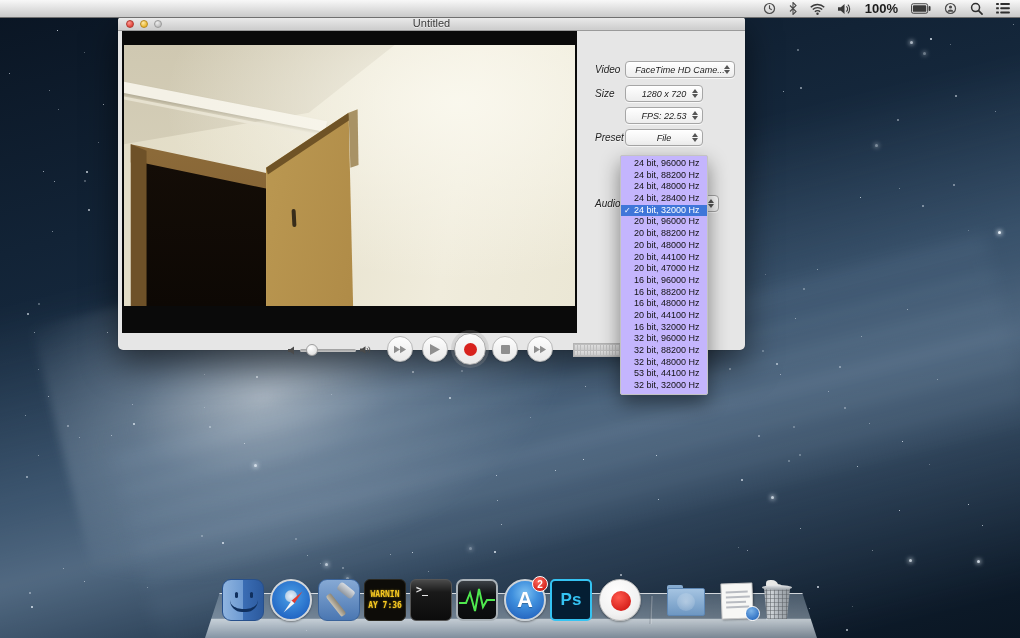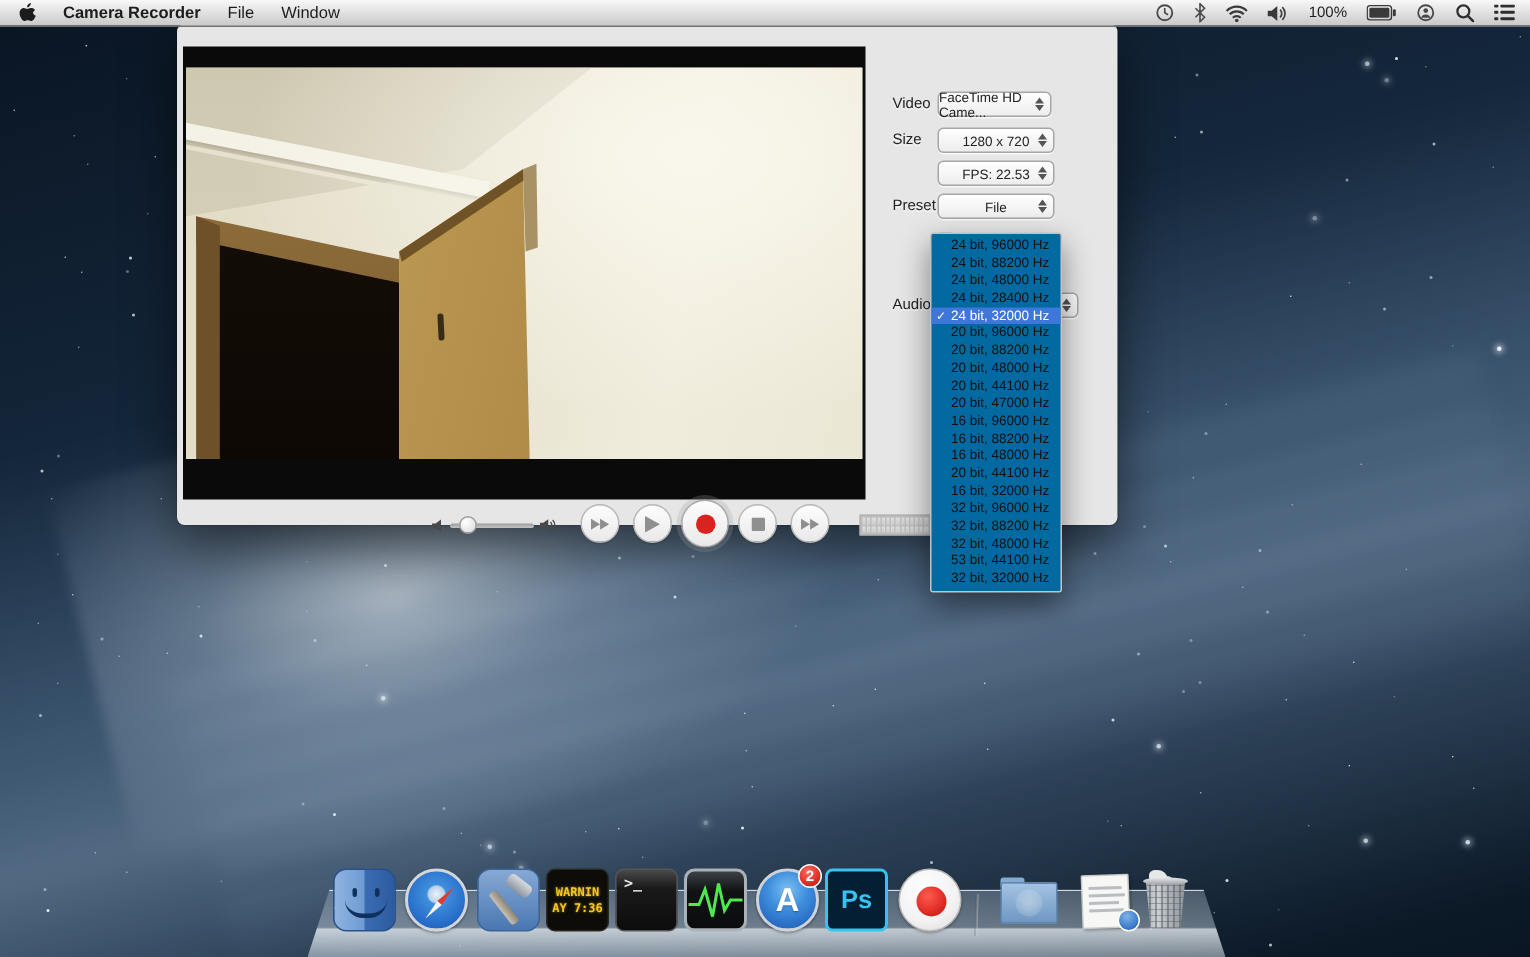--- a/index.html
+++ b/index.html
@@ -25,21 +25,21 @@
 
   
   #menubar { position:absolute; left:0; top:0; width:1020px; height:18px;
     background:linear-gradient(180deg,#f8f8f8 0%,#e3e3e3 45%,#c9c9c9 100%);
     border-bottom:1px solid #6f6f6f; display:flex; align-items:center;
     font-size:11px; color:#1c1c1c; z-index:50; }
   #menubar .left { display:flex; align-items:center; gap:18px; padding-left:12px; }
   #menubar .appname { font-weight:bold; }
   #menubar .right { margin-left:auto; display:flex; align-items:center; gap:13px; padding-right:10px; }
   #menubar svg { display:block; }
-  .batt-label { font-size:10px; }
+  .batt-label { font-size:13px;font-weight:bold; }
 
   
   #win { position:absolute; left:118px; top:16px; width:627px; height:334px;
     background:#e6e6e6; border-radius:5px; z-index:20;
     box-shadow:0 14px 34px rgba(0,0,0,.55), 0 0 1px rgba(0,0,0,.6); }
   #titlebar { position:absolute; left:0; top:0; right:0; height:15px;
     border-radius:5px 5px 0 0;
     background:linear-gradient(180deg,#efefef,#cfcfcf 90%);
     border-bottom:1px solid #9a9a9a; }
   .tl { position:absolute; top:4px; width:8px; height:8px; border-radius:50%; }
@@ -84,35 +84,35 @@
   .vol-track { position:relative; width:56px; height:3px; background:linear-gradient(180deg,#9d9d9d,#c2c2c2); border-radius:2px; }
   .vol-knob { position:absolute; left:6px; top:-5px; width:12px; height:12px; border-radius:50%;
     background:radial-gradient(circle at 35% 30%, #ffffff, #d8d8d8); border:1px solid #9f9f9f; }
   
   #meter { position:absolute; left:455px; top:327px; width:54px; height:14px;
     display:grid; grid-template-columns:repeat(16,1fr); grid-template-rows:1fr 1fr; gap:1px;
     background:#bdbdbd; border:1px solid #b3b3b3; padding:1px; }
   .meter-cell { background:linear-gradient(180deg,#dedede,#cccccc); }
 
   
-  #panel { position:absolute; left:463px; top:15px; width:164px; bottom:4px; font-size:10px; color:#222; }
+  #panel { position:absolute; left:463px; top:15px; width:164px; bottom:4px; font-size:10px; color:#222;font-style:italic; }
   .p-label { position:absolute; left:14px; text-shadow:0 1px 0 rgba(255,255,255,.5); }
   .popup { position:absolute; height:17px; border:1px solid #a6a6a6; border-radius:4px;
     background:linear-gradient(180deg,#ffffff,#ededed); box-shadow:0 1px 0 rgba(255,255,255,.7), inset 0 1px 0 #fff;
     font-size:9px; color:#222; display:flex; align-items:center; justify-content:center; }
   .popup .stepper { position:absolute; right:4px; top:3px; width:7px; display:flex; flex-direction:column; gap:1px; align-items:center; }
   .stepper i { width:0; height:0; border-left:3px solid transparent; border-right:3px solid transparent; }
   .stepper .up { border-bottom:4px solid #555; }
   .stepper .dn { border-top:4px solid #555; }
   .checkbox { position:absolute; width:11px; height:11px; border:1px solid #9e9e9e; border-radius:2px;
     background:linear-gradient(180deg,#ffffff,#ececec); }
 
   
   #audio-menu { position:absolute; left:620px; top:155px; width:88px; z-index:40;
-    background:#0369a1; border:1px solid #c3c3c3; border-radius:2px;
+    background:#c4b5fd; border:1px solid #c3c3c3; border-radius:2px;
     box-shadow:0 8px 20px rgba(0,0,0,.45); padding:2px 0; }
   .menu-row { position:relative; height:11.7px; line-height:11.7px; font-size:9px; color:#111;
     padding-left:13px; white-space:nowrap; }
   .menu-row.sel { color:#fff; }
   .menu-row .chk { position:absolute; left:3px; top:0; font-size:8px; }
 
   
   #dock { position:absolute; left:205px; top:593px; width:612px; height:45px; z-index:30;
     clip-path:polygon(2.4% 0, 97.6% 0, 100% 100%, 0 100%);
     background:linear-gradient(180deg, rgba(150,168,184,.40) 0%, rgba(190,204,216,.48) 55%, rgba(238,244,248,.78) 58%, rgba(205,217,227,.55) 100%);
@@ -387,30 +387,20 @@
       <span class="star" style="height: 3px; width: 3px; left: 874.994px; top: 143.558px; opacity: 0.46; box-shadow: rgba(235, 242, 250, 0.8) 0px 0px 4px 1px;"></span>
       <span class="star" style="height: 1px; width: 1px; left: 869.268px; top: 423.063px; opacity: 0.52;"></span>
       <span class="star" style="height: 1px; width: 1px; left: 389.756px; top: 553.927px; opacity: 0.61;"></span>
       <span class="star" style="height: 1px; width: 1px; left: 51.9031px; top: 230.935px; opacity: 0.61;"></span>
       <span class="star" style="height: 2px; width: 2px; left: 816.533px; top: 585.798px; opacity: 0.88;"></span>
       <span class="star" style="height: 1px; width: 1px; left: 411.923px; top: 552.42px; opacity: 0.98;"></span>
     </div>
 </div>
 
 <div id="menubar">
-  <div class="left">
-    <span>
-      <svg width="12" height="14" viewBox="0 0 14 17">
-        <path fill="#1c1c1c" d="M9.3 2.2c.6-.7 1-1.6.9-2.2-.8.1-1.7.6-2.3 1.3-.5.6-.9 1.5-.8 2.2.9.1 1.6-.5 2.2-1.3zM11.7 9c0-2.2 1.8-3.2 1.9-3.3-1-1.5-2.6-1.7-3.2-1.7-1.4-.1-2.6.8-3.3.8-.7 0-1.7-.8-2.8-.8C2.9 4.1 1 5.4 1 8.1c0 1.6.6 3.3 1.4 4.4.7 1 1.5 2.1 2.6 2 1 0 1.4-.6 2.7-.6s1.6.6 2.7.6 1.9-1 2.6-2c.8-1.1 1.1-2.2 1.1-2.3-.1 0-2.4-.9-2.4-3.2z"></path>
-      </svg>
-    </span>
-    <span class="appname">Camera Recorder</span>
-    <span>File</span>
-    <span>Window</span>
-  </div>
   <div class="right">
     <span>
       <svg width="13" height="13" viewBox="0 0 14 14">
           <circle cx="7" cy="7" r="5.4" fill="none" stroke="#4a4a4a" stroke-width="1.3"></circle>
           <path d="M7 3.6 V7 L9.4 8.4" fill="none" stroke="#4a4a4a" stroke-width="1.2"></path>
         </svg>
     </span>
     <span>
       <svg width="8" height="13" viewBox="0 0 8 13">
           <path d="M1 3.5 L7 9.5 L4 12.5 L4 .5 L7 3.5 L1 9.5" fill="none" stroke="#4a4a4a" stroke-width="1.1"></path>
@@ -460,20 +450,26 @@
             <rect x="4.5" y="4.6" width="10.5" height="2.2" rx="0.8"></rect>
             <rect x="0" y="9.2" width="3" height="2.2" rx="0.6"></rect>
             <rect x="4.5" y="9.2" width="10.5" height="2.2" rx="0.8"></rect>
           </g>
         </svg>
     </span>
   </div>
 </div>
 
 <div id="win">
+  <div id="titlebar">
+    <span class="tl red"></span>
+    <span class="tl yellow"></span>
+    <span class="tl gray"></span>
+    <div id="win-title">Untitled</div>
+  </div>
 
   <div id="videobox">
     <div id="scene">
       <div class="sc ceiling"></div>
       <div class="molding"></div>
       <div class="molding2"></div>
       <div class="sc wash"></div>
       <div class="sc doorframe-top"></div>
       <div class="sc doorway"></div>
       <div class="sc doorframe-left"></div>
@@ -552,21 +548,21 @@
       <span class="meter-cell"></span>
       <span class="meter-cell"></span>
       <span class="meter-cell"></span>
       <span class="meter-cell"></span>
       <span class="meter-cell"></span>
       <span class="meter-cell"></span>
     </div>
 
   <div id="panel">
     <span class="p-label" style="top:33px">Video</span>
-    <div class="popup" style="left:44px; top:30px; width:76px">
+    <div class="popup" style="left:44px; top:30px; width:110px">
       <span>FaceTime HD Came...</span>
       <span class="stepper">
           <i class="up"></i>
           <i class="dn"></i>
         </span>
     </div>
 
     <span class="p-label" style="top:57px">Size</span>
     <div class="popup" style="left:44px; top:54px; width:78px">
       <span>1280 x 720</span>

